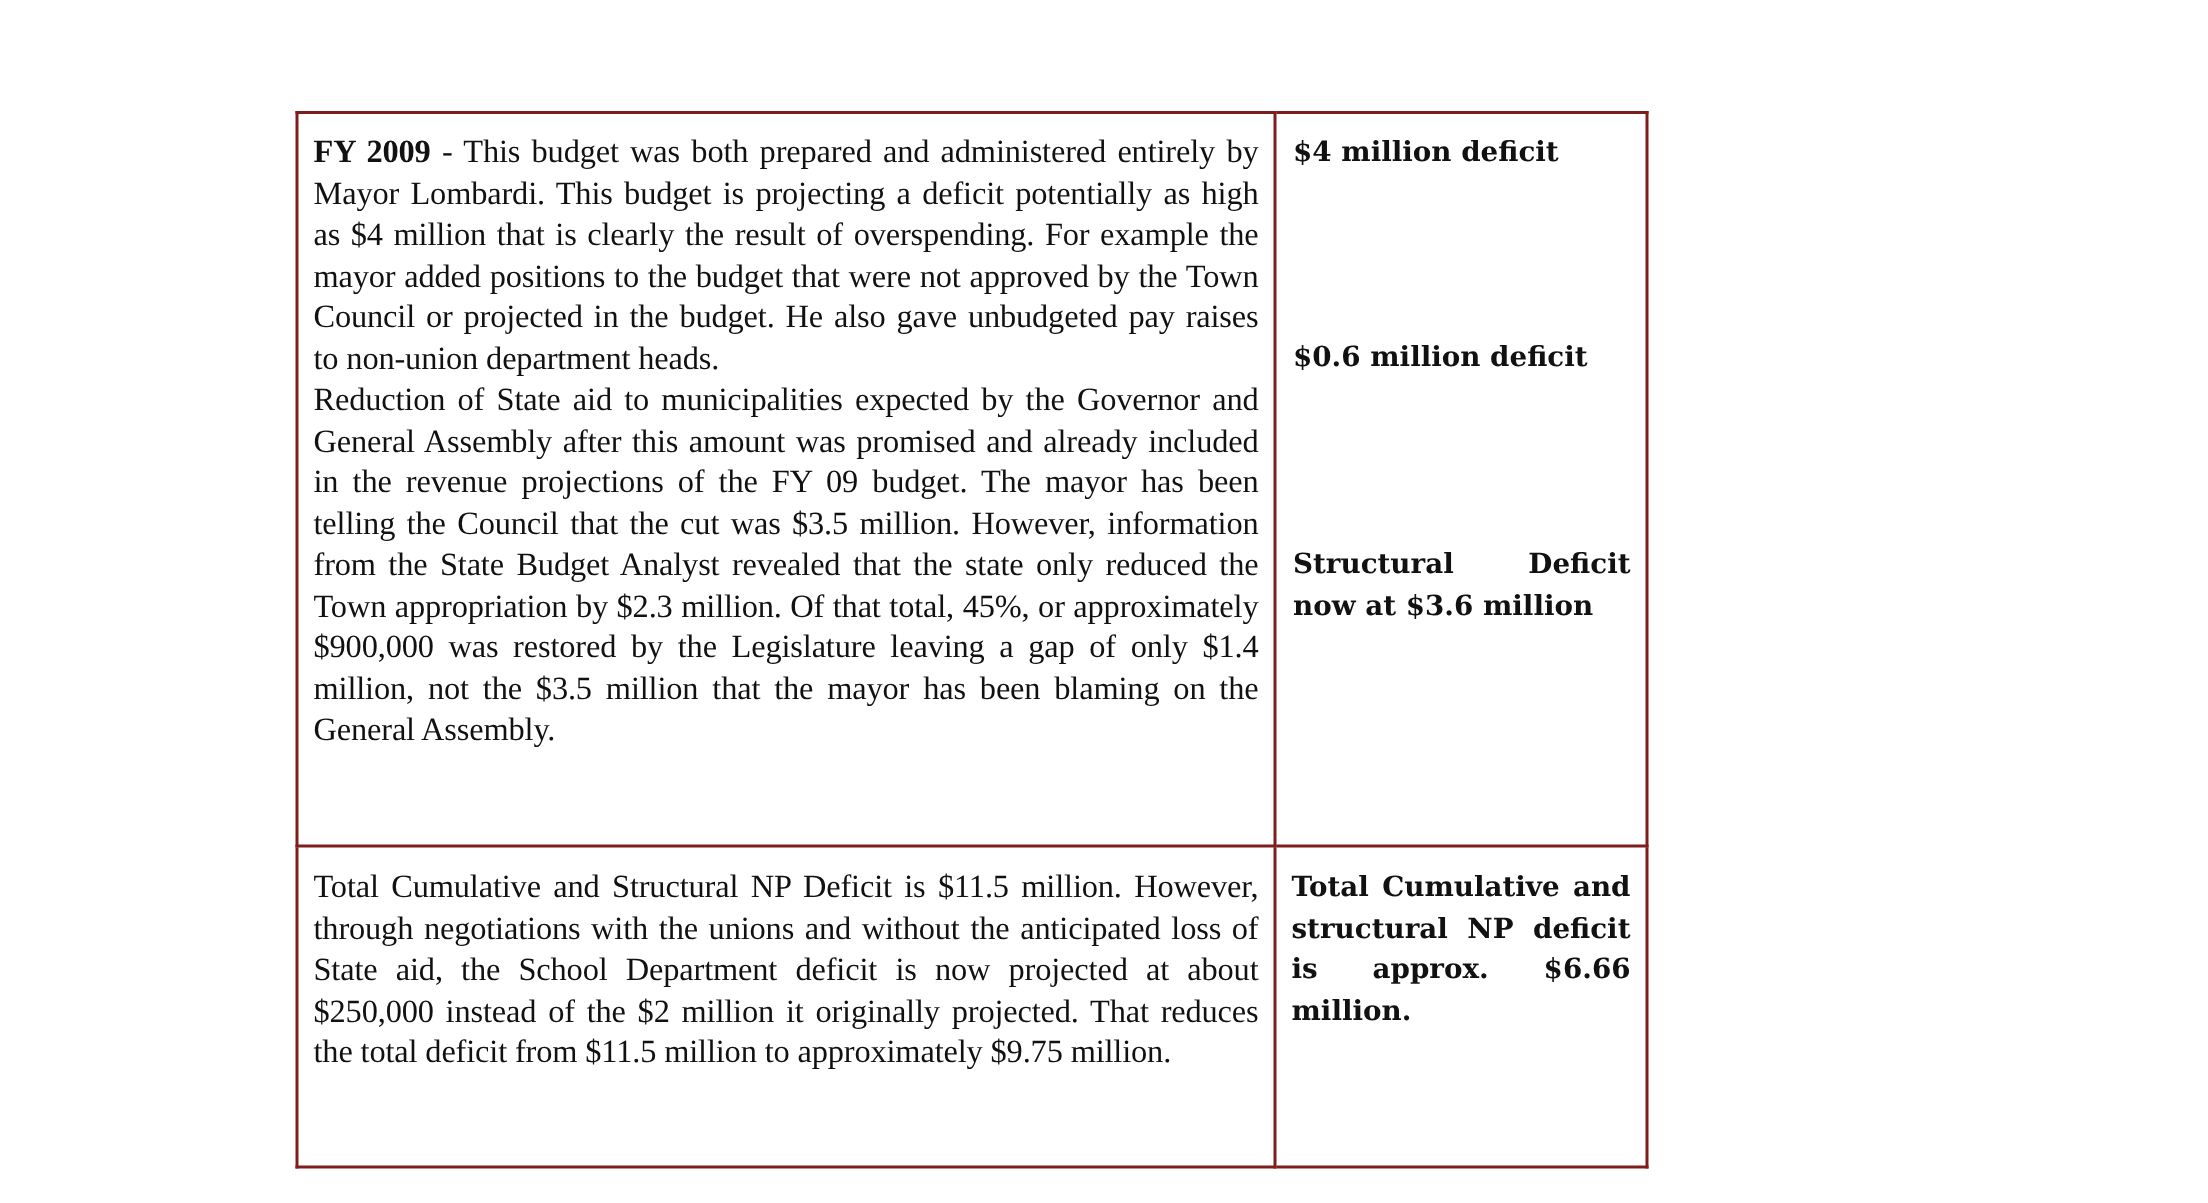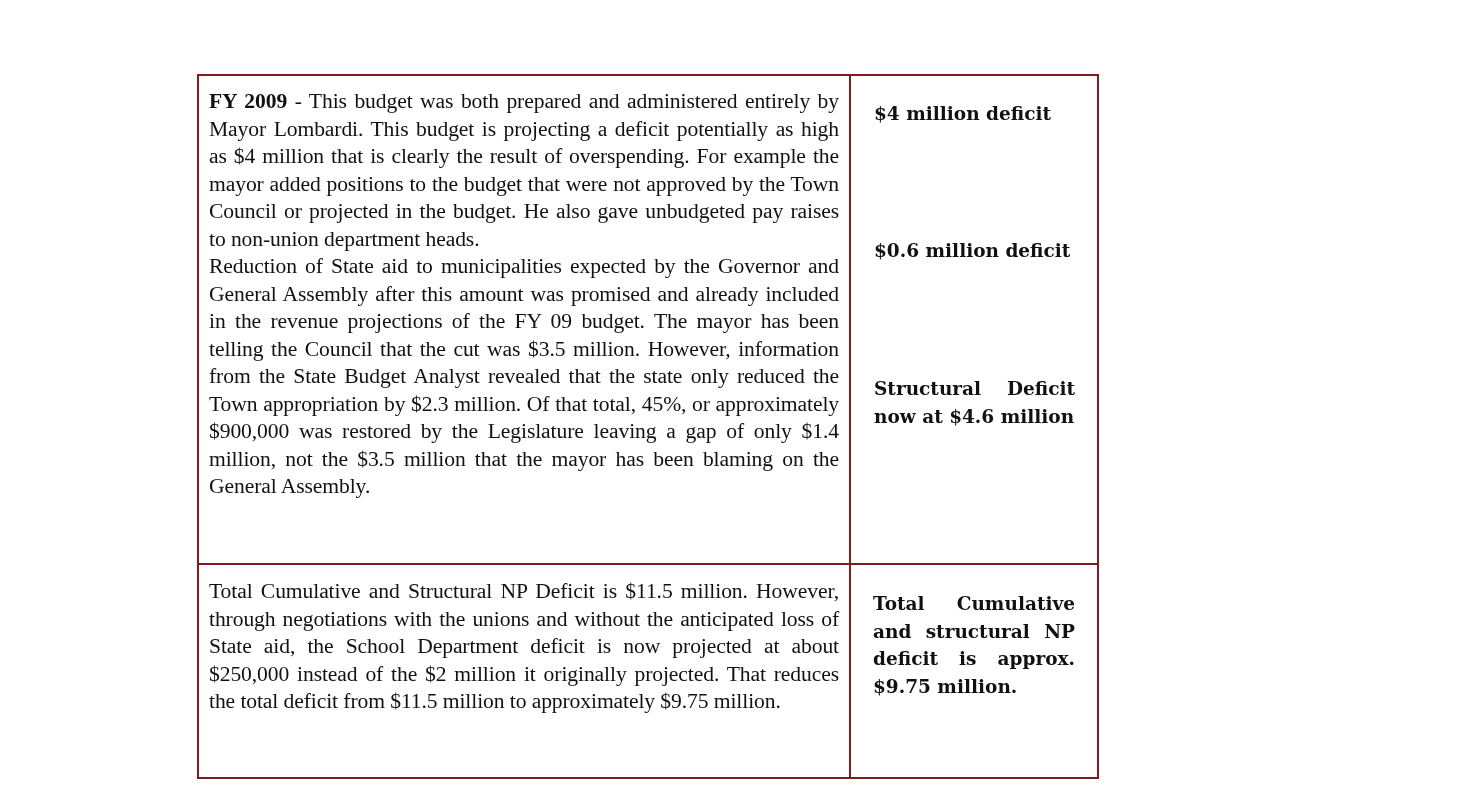--- a/index.html
+++ b/index.html
@@ -42,21 +42,21 @@
     }
     .para b {
       font-weight: bold;
     }
     .side-note {
       font-family: "DejaVu Serif", "Liberation Serif", serif;
       font-weight: bold;
       font-size: 18.5px;
       line-height: 27.5px;
       text-align: justify;
-      margin: 12px;
+      margin: 0;
       padding-right: 0;
     }
     .row1 td { height: 489px; }
     .row2 td { height: 214px; padding-top: 13px; }
     .side-cell { position: relative; }
     .note-abs {
       position: absolute;
       left: 11px;
       right: 10px;
     }
@@ -71,25 +71,25 @@
   </colgroup>
   <tbody>
       <tr class="row1">
     <td>
       <p class="para"><b>FY 2009</b><span> - This budget was both prepared and administered entirely by Mayor Lombardi. This budget is projecting a deficit potentially as high as $4 million that is clearly the result of overspending. For example the mayor added posi­tions to the budget that were not approved by the Town Council or projected in the budget. He also gave unbudgeted pay raises to non-union department heads.</span></p>
       <p class="para">Reduction of State aid to municipalities expected by the Governor and General Assembly after this amount was promised and already included in the revenue projections of the FY 09 budget. The mayor has been telling the Council that the cut was $3.5 million. However, information from the State Budget Analyst revealed that the state only re­duced the Town appropriation by $2.3 million. Of that total, 45%, or approximately $900,000 was restored by the Legis­lature leaving a gap of only $1.4 million, not the $3.5 million that the mayor has been blaming on the General Assembly.</p>
     </td>
     <td class="side-cell">
       <p class="side-note note-abs" style="top:12px;">$4 million deficit</p>
       <p class="side-note note-abs" style="top:149px;">$0.6 million deficit</p>
-      <p class="side-note note-abs" style="top:287px;">Structural Deficit now at $4.6 million</p>
+      <p class="side-note note-abs" style="top:287px;">Structural Deficit now at $3.6 million</p>
     </td>
   </tr>
   <tr class="row2">
     <td>
       <p class="para">Total Cumulative and Structural NP Deficit is $11.5 mil­lion. However, through negotiations with the unions and without the anticipated loss of State aid, the School De­partment deficit is now projected at about $250,000 instead of the $2 million it originally projected. That reduces the total deficit from $11.5 million to approximately $9.75 mil­lion.</p>
     </td>
     <td>
-      <p class="side-note">Total Cumulative and structural NP deficit is approx. $9.75 million.</p>
+      <p class="side-note">Total Cumulative and structural NP deficit is approx. $6.66 million.</p>
     </td>
   </tr>
 </tbody>
   </table>
 
 </body></html>

